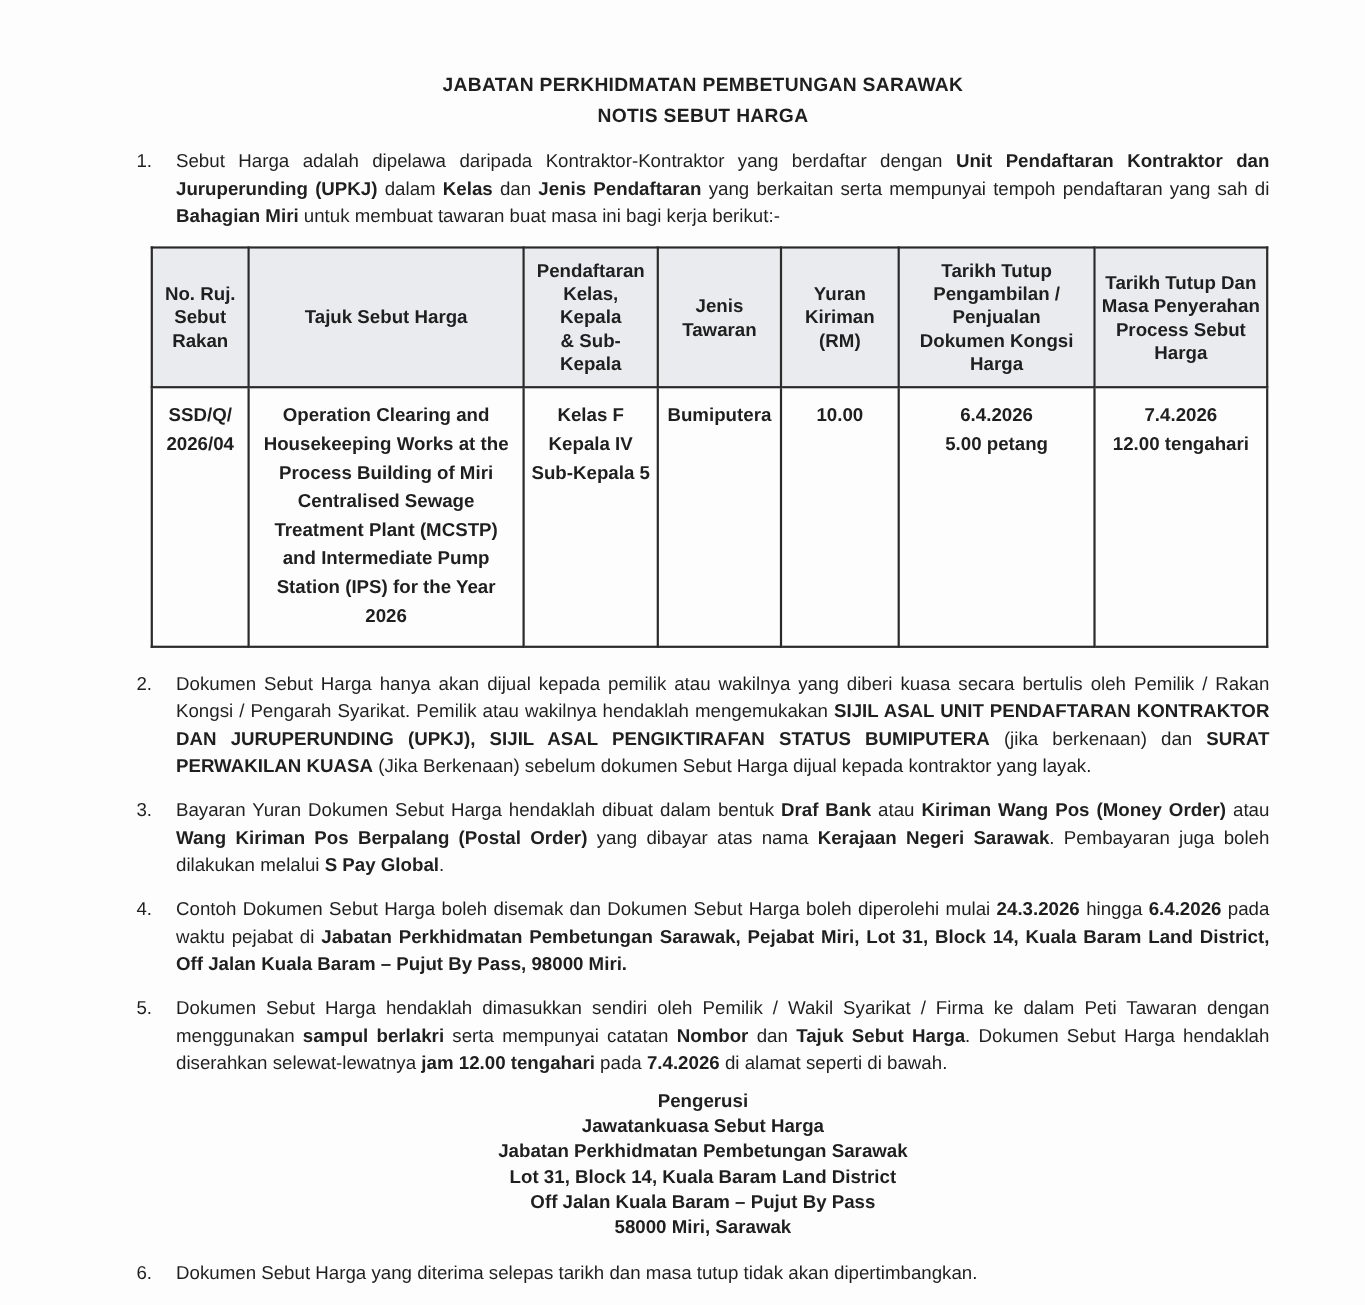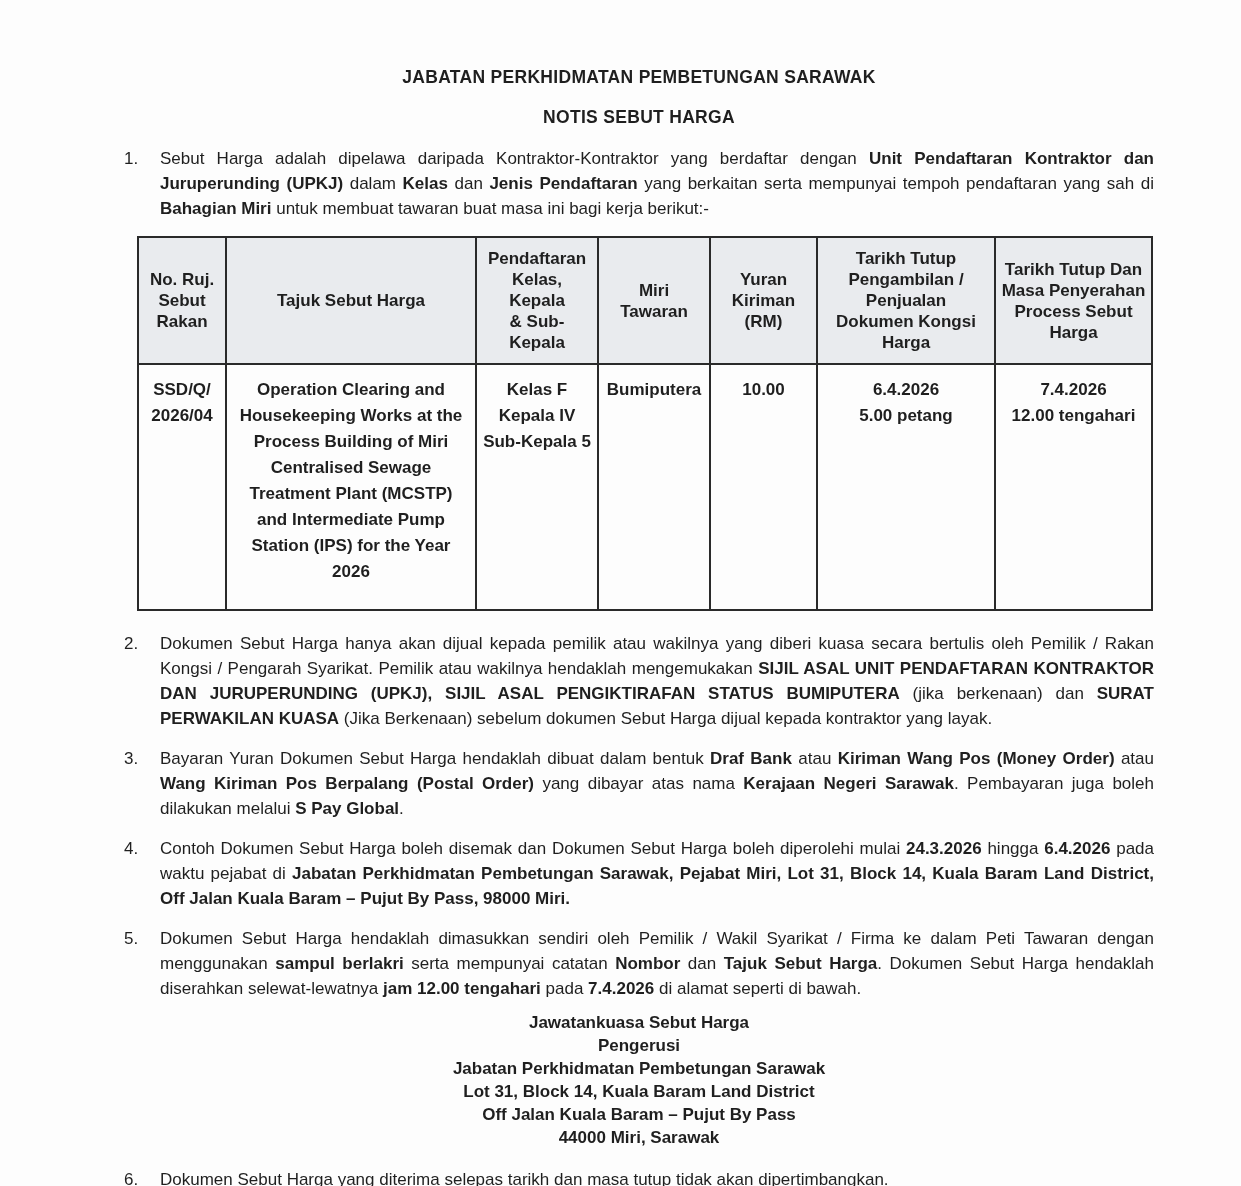--- a/index.html
+++ b/index.html
@@ -16,21 +16,21 @@
     margin: 0 0 0 124px;
     padding-top: 64px;
   }
   .title-block { text-align: center; margin-bottom: 16px; }
   .title-line {
     font-weight: bold;
     font-size: 17.5px;
     line-height: 26px;
     letter-spacing: 0.3px;
   }
-  .title-line + .title-line { margin-top: 14px; }
+  .title-line + .title-line { margin-top: 2px; }
 
   .item { display: flex; margin-bottom: 15px; }
   .item .num {
     flex: 0 0 36px;
     line-height: 25px;
   }
   .item .itext {
     flex: 1 1 auto;
     line-height: 25px;
     text-align: justify;
@@ -56,21 +56,21 @@
     font-size: 17px;
     line-height: 21px;
     padding: 10px 5px;
     vertical-align: middle;
     height: 85px;
   }
   table.notice td {
     background: #fdfdfd;
     font-size: 17px;
     line-height: 26px;
-    padding: 12px 6px 24px 6px;
+    padding: 12px 6px 14px 6px;
     vertical-align: top;
     height: 178px;
   }
   .address-block {
     text-align: center;
     font-weight: bold;
     margin: 0 0 12px 0;
   }
   .address-line { line-height: 23px; }
   .spacer-sm { height: 6px; }
@@ -103,21 +103,21 @@
     <thead>
       <tr>
         <th>No. Ruj.
 Sebut
 Rakan</th>
         <th>Tajuk Sebut Harga</th>
         <th>Pendaftaran
 Kelas, Kepala
 &amp; Sub-
 Kepala</th>
-        <th>Miri
+        <th>Jenis
 Tawaran</th>
         <th>Yuran
 Kiriman
 (RM)</th>
         <th>Tarikh Tutup
 Pengambilan /
 Penjualan
 Dokumen Kongsi
 Harga</th>
         <th>Tarikh Tutup Dan
@@ -158,26 +158,26 @@
     <span class="num">4.</span>
     <div class="itext"><span>Contoh Dokumen Sebut Harga boleh disemak dan Dokumen Sebut Harga boleh diperolehi mulai </span><span class="seg-b">24.3.2026</span><span> hingga </span><span class="seg-b">6.4.2026</span><span> pada waktu pejabat di </span><span class="seg-b">Jabatan Perkhidmatan Pembetungan Sarawak, Pejabat Miri, Lot 31, Block 14, Kuala Baram Land District, Off Jalan Kuala Baram – Pujut By Pass, 98000 Miri.</span></div>
   </div>
 
   <div class="item" style="margin-bottom:10px">
     <span class="num">5.</span>
     <div class="itext"><span>Dokumen Sebut Harga hendaklah dimasukkan sendiri oleh Pemilik / Wakil Syarikat / Firma ke dalam Peti Tawaran dengan menggunakan </span><span class="seg-b">sampul berlakri</span><span> serta mempunyai catatan </span><span class="seg-b">Nombor</span><span> dan </span><span class="seg-b">Tajuk Sebut Harga</span><span>. Dokumen Sebut Harga hendaklah diserahkan selewat-lewatnya </span><span class="seg-b">jam 12.00 tengahari</span><span> pada </span><span class="seg-b">7.4.2026</span><span> di alamat seperti di bawah.</span></div>
   </div>
 
   <div class="address-block">
+    <div class="address-line">Pengerusi</div>
     <div class="address-line">Jawatankuasa Sebut Harga</div>
-    <div class="address-line">Pengerusi</div>
     <div class="address-line">Jabatan Perkhidmatan Pembetungan Sarawak</div>
     <div class="address-line">Lot 31, Block 14, Kuala Baram Land District</div>
     <div class="address-line">Off Jalan Kuala Baram – Pujut By Pass</div>
-    <div class="address-line">44000 Miri, Sarawak</div>
+    <div class="address-line">58000 Miri, Sarawak</div>
   </div>
 
   <div class="spacer-sm"></div>
 
   <div class="item" style="margin-bottom:12px">
     <span class="num">6.</span>
     <div class="itext"><span>Dokumen Sebut Harga yang diterima selepas tarikh dan masa tutup tidak akan dipertimbangkan.</span></div>
   </div>
 
 </div>

